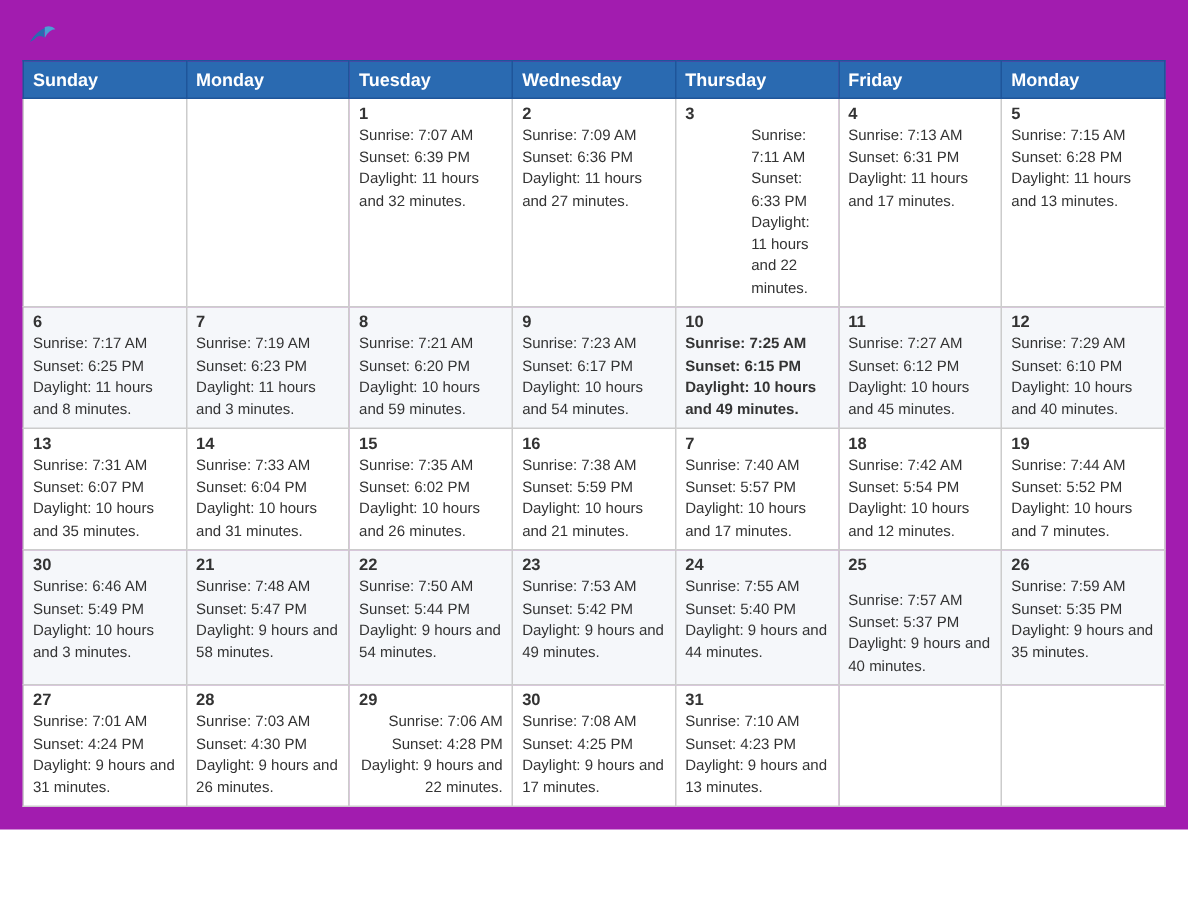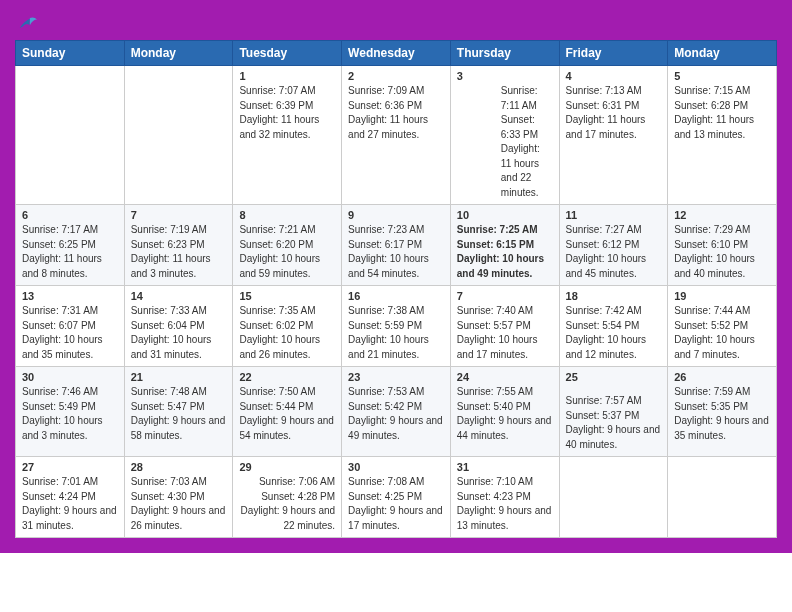--- a/index.html
+++ b/index.html
@@ -256,21 +256,21 @@
           <td>
             <span class="day-number">19</span>
             <div class="day-info" style="white-space: pre-line;">Sunrise: 7:44 AM
 Sunset: 5:52 PM
 Daylight: 10 hours and 7 minutes.</div>
           </td>
         </tr>
         <tr>
           <td>
             <span class="day-number">30</span>
-            <div class="day-info" style="white-space: pre-line;">Sunrise: 7:46 AM
+            <div class="day-info" style="white-space: pre-line;">Sunrise: 6:46 AM
 Sunset: 5:49 PM
 Daylight: 10 hours and 3 minutes.</div>
           </td>
           <td>
             <span class="day-number">21</span>
             <div class="day-info" style="white-space: pre-line;">Sunrise: 7:48 AM
 Sunset: 5:47 PM
 Daylight: 9 hours and 58 minutes.</div>
           </td>
           <td>

